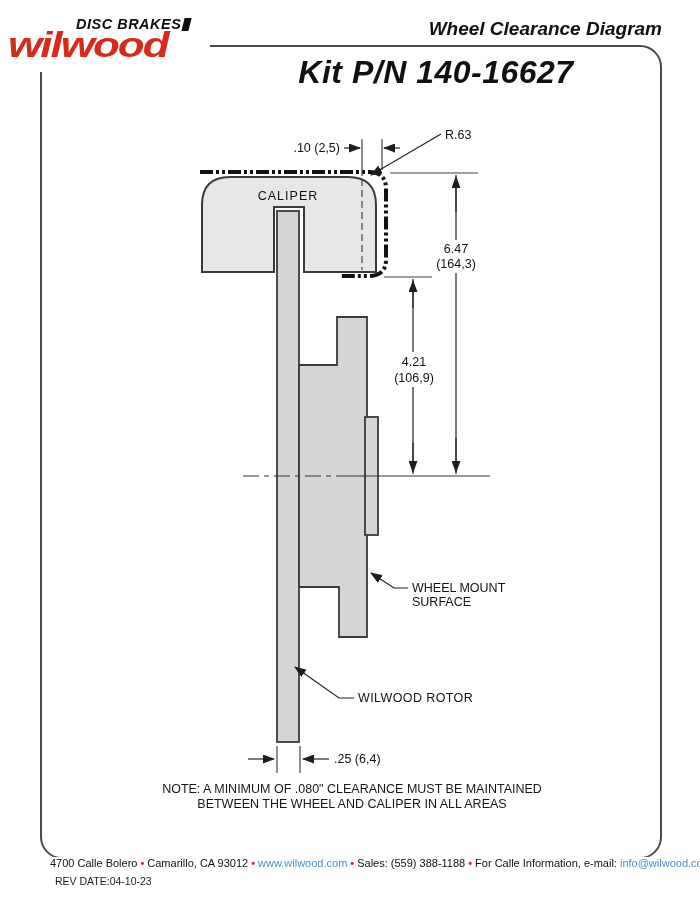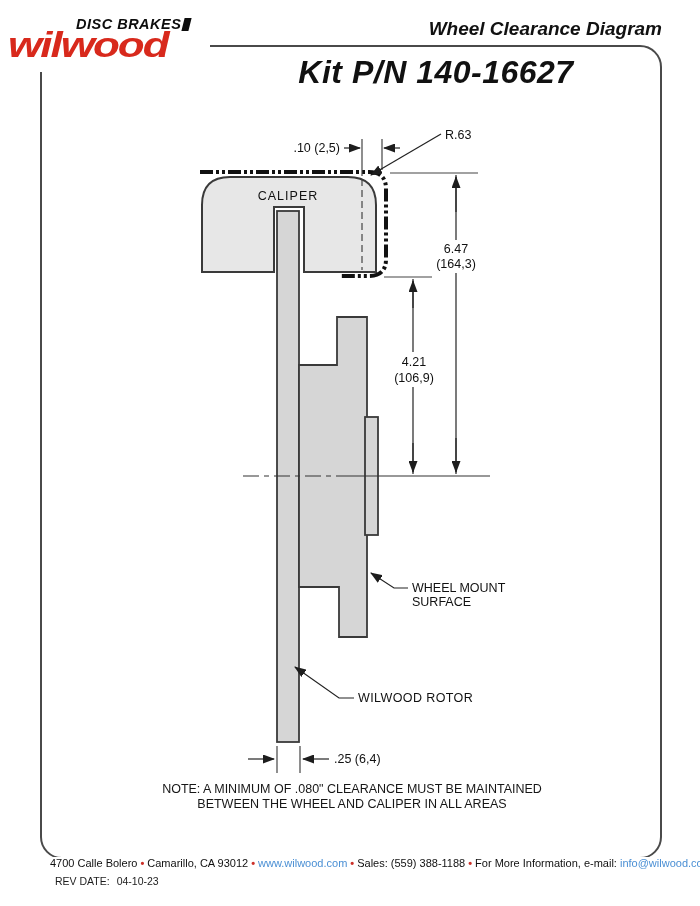--- a/index.html
+++ b/index.html
@@ -16,21 +16,21 @@
   #page-title{left:210px;top:18px;width:452px;text-align:right;font-size:19px;font-weight:bold;font-style:italic;}
   #kit-number{left:210px;top:54px;width:452px;text-align:center;font-size:32px;font-weight:bold;font-style:italic;letter-spacing:.5px;}
   
   #note{left:40px;top:782px;width:624px;text-align:center;font-size:12.5px;line-height:14.5px;color:#161616;}
   
   #footer-wrap{left:40px;top:853px;width:622px;text-align:center;}
   #footer{display:inline-block;background:#fff;padding:0 10px;font-size:11px;white-space:nowrap;color:#101010;}
   .bullet{color:#cc3028;font-weight:bold;padding:0 3px;}
   .link{color:#4a8fd4;text-decoration:none;}
   #rev-date{left:55px;top:875px;font-size:10.5px;color:#1c1c1c;}
-  #rev-date .val{margin-left:7px;}
+  #rev-date .val{}
   svg{position:absolute;left:0;top:0;}
   svg text{font-family:"Liberation Sans",sans-serif;font-size:12.5px;fill:#111;}
 </style>
 </head>
 <body>
 
 <div class="abs" id="content-border"></div>
 
 <svg width="700" height="906" viewBox="0 0 700 906">
   <defs>
@@ -119,19 +119,19 @@
 <div class="abs" id="page-title">Wheel Clearance Diagram</div>
 <div class="abs" id="kit-number">Kit P/N 140-16627</div>
 
 <div class="abs" id="note">
   <div>NOTE: A MINIMUM OF .080" CLEARANCE MUST BE MAINTAINED</div>
   <div>BETWEEN THE WHEEL AND CALIPER IN ALL AREAS</div>
 </div>
 
 <div class="abs" id="footer-wrap">
   <div id="footer">
-    <span>4700 Calle Bolero</span><span class="bullet">•</span><span>Camarillo, CA 93012</span><span class="bullet">•</span><a href="#" class="link">www.wilwood.com</a><span class="bullet">•</span><span>Sales: (559) 388-1188</span><span class="bullet">•</span><span>For More Information, e-mail:</span>&nbsp;<a href="#" class="link">info@wilwood.com</a>
+    <span>4700 Calle Bolero</span><span class="bullet">•</span><span>Camarillo, CA 93012</span><span class="bullet">•</span><a href="#" class="link">www.wilwood.com</a><span class="bullet">•</span><span>Sales: (559) 388-1188</span><span class="bullet">•</span><span>For Calle Information, e-mail:</span>&nbsp;<a href="#" class="link">info@wilwood.com</a>
   </div>
 </div>
 
 <div class="abs" id="rev-date">
   <span>REV DATE:</span><span class="val">04-10-23</span>
 </div>
 
 </body></html>

